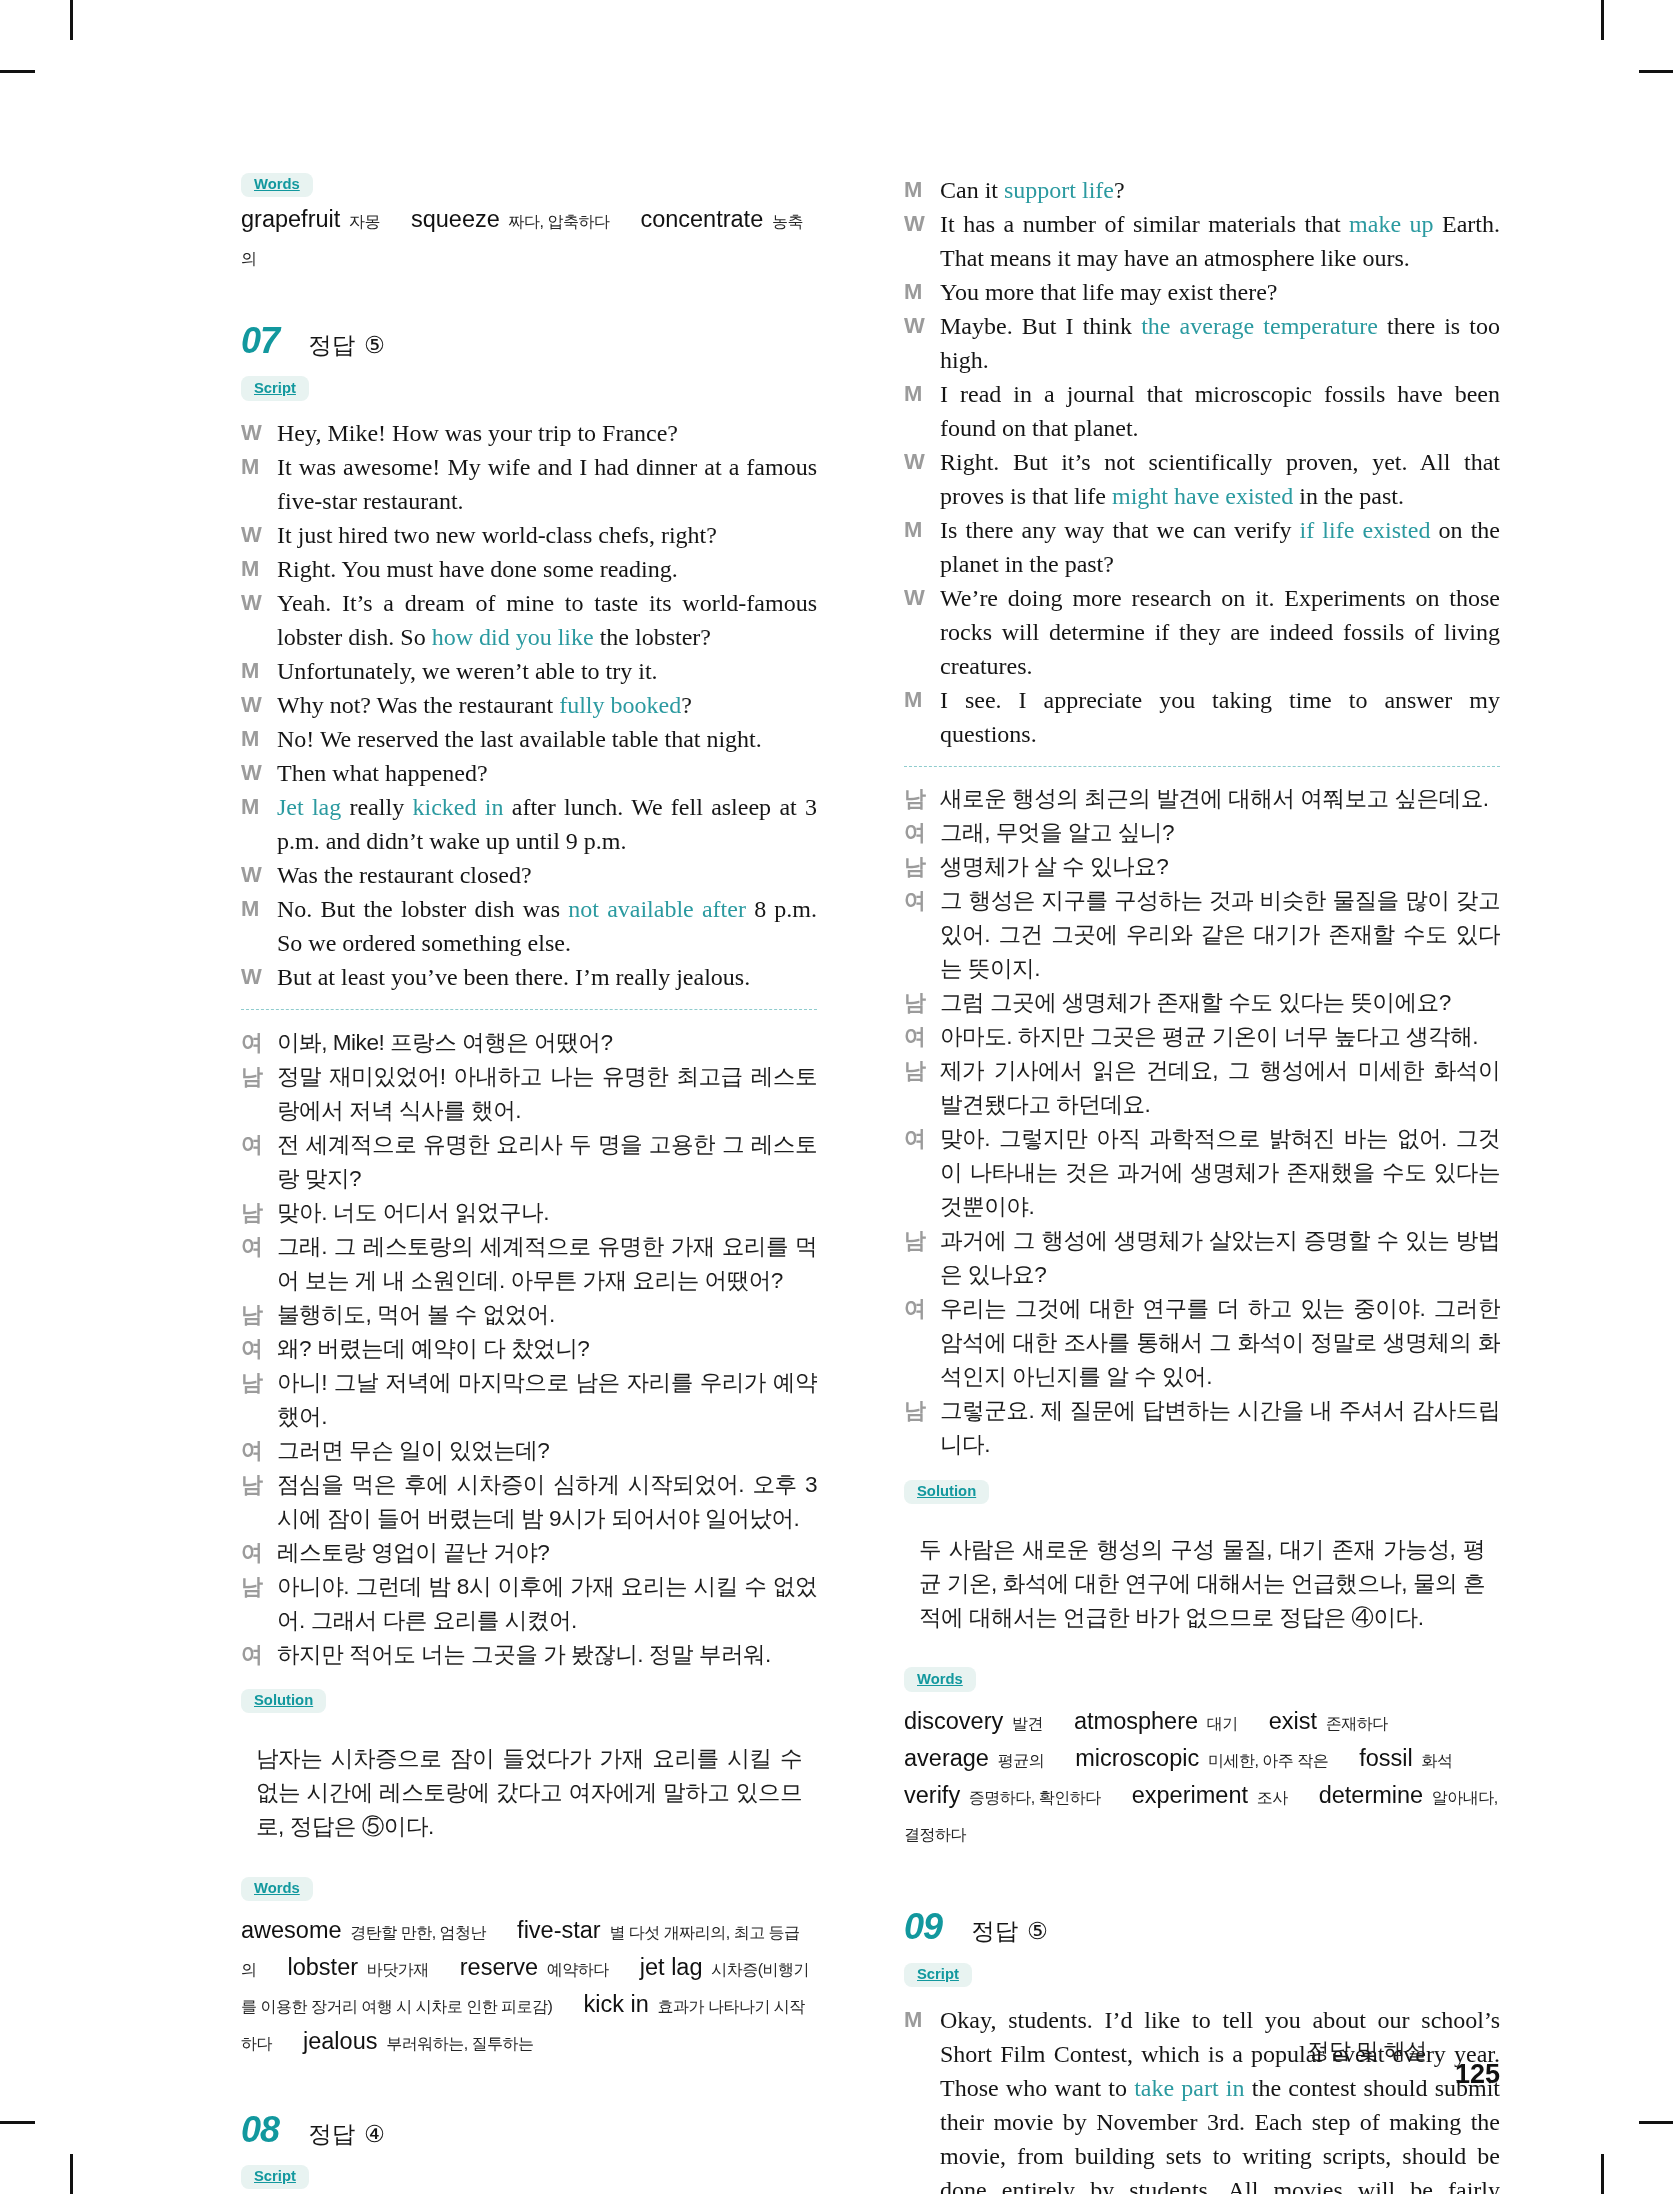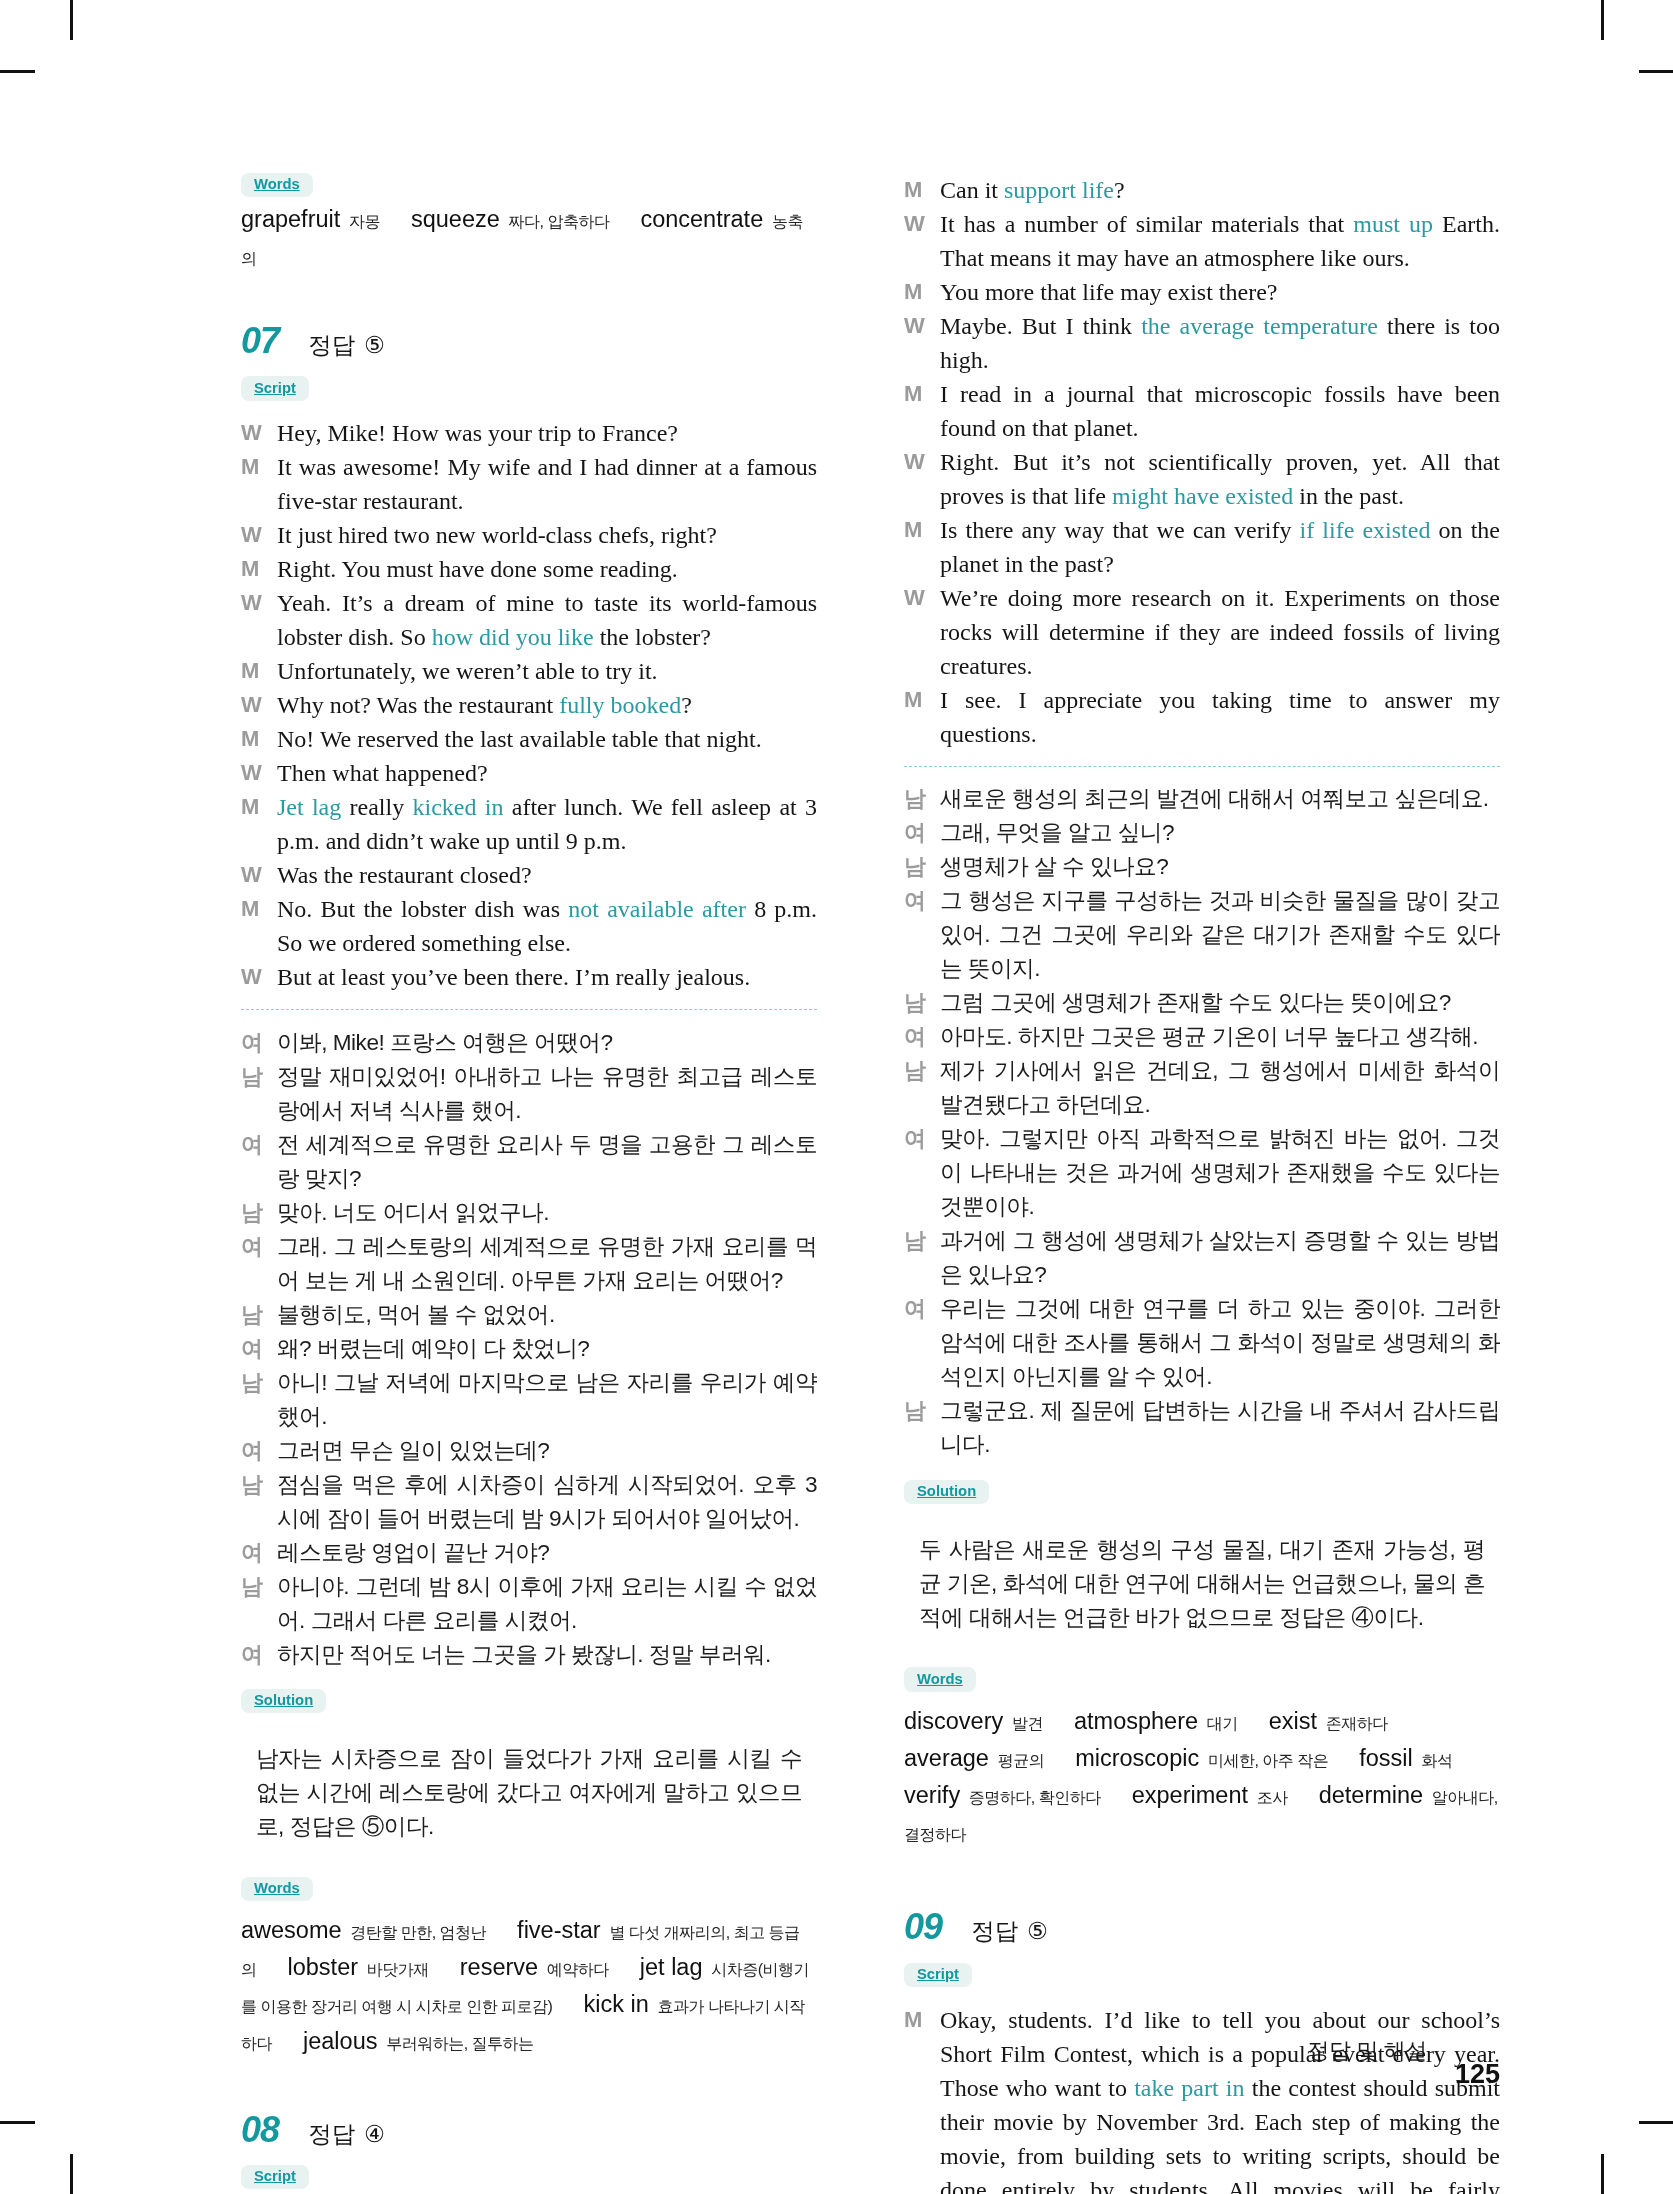--- a/index.html
+++ b/index.html
@@ -175,21 +175,21 @@
           <p class="txt"></p>
         </div>
       </div></div>
   <div class="col col-right"><div class="dlg en">
         <div class="dline en">
           <span class="spk">M</span>
           <p class="txt"><span class="run">Can it </span><span class="hl">support life</span><span class="run">?</span></p>
         </div>
         <div class="dline en">
           <span class="spk">W</span>
-          <p class="txt"><span class="run">It has a number of similar materials that </span><span class="hl">must up</span><span class="run"> Earth. That means it may have an atmosphere like ours.</span></p>
+          <p class="txt"><span class="run">It has a number of similar materials that </span><span class="hl">make up</span><span class="run"> Earth. That means it may have an atmosphere like ours.</span></p>
         </div>
         <div class="dline en">
           <span class="spk">M</span>
           <p class="txt"><span class="run">You more that life may exist there?</span></p>
         </div>
         <div class="dline en">
           <span class="spk">W</span>
           <p class="txt"><span class="run">Maybe. But I think </span><span class="hl">the average temperature</span><span class="run"> there is too high.</span></p>
         </div>
         <div class="dline en">

